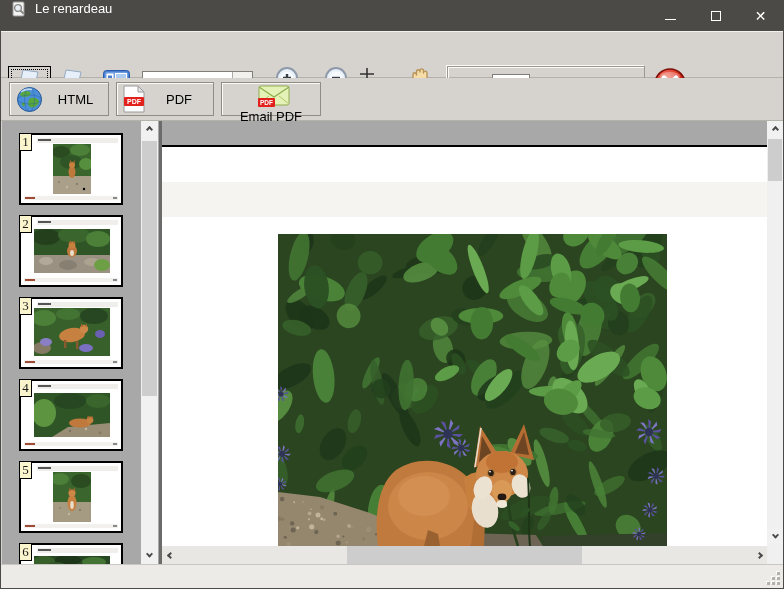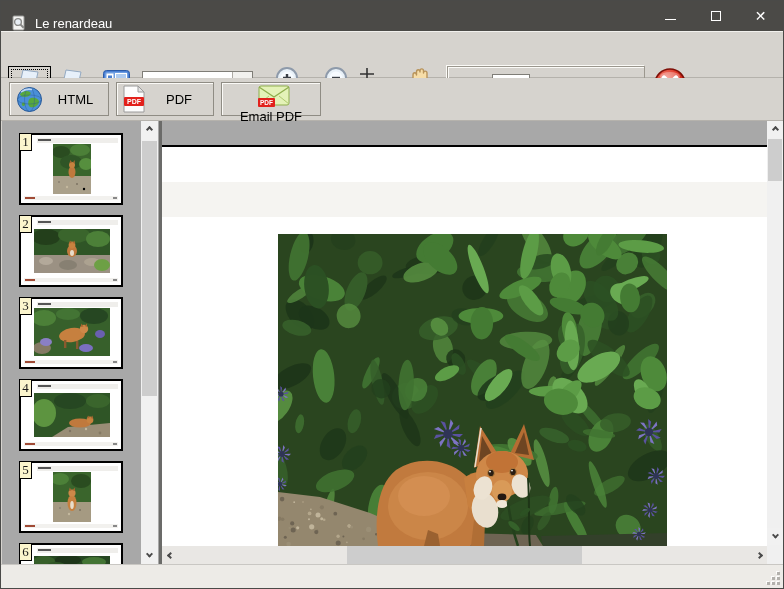--- a/index.html
+++ b/index.html
@@ -2,21 +2,21 @@
 <html style="--chrome: #d6d3ce; --titlebar: #4b4a47; --sidegray: #a8a8a8; --navblue: #7e9ad8; --badge: #fbf5cd; --pdfred: #e2211c; --closered: #cf1c0e;"><head>
 <meta charset="utf-8">
 <style>
   * { margin:0; padding:0; box-sizing:border-box; }
   html,body { width:784px; height:589px; background:#888; font-family:"Liberation Sans", sans-serif; }
   .window { position:relative; width:784px; height:589px; background:var(--chrome,#d6d3ce);
             border:1px solid #4a4a48; overflow:hidden; }
 
   
   .titlebar { position:absolute; left:0; top:0; width:100%; height:30px; background:var(--titlebar,#4b4a47);
-              display:flex; align-items:flex-end; }
+              display:flex; align-items:flex-start; }
   .titlebar .appicon { width:16px; height:16px; margin-left:10px; }
   .titlebar .title { color:#fff; font-size:13px; margin-left:8px; flex:1; }
   .winbtn { width:45px; height:30px; display:flex; align-items:center; justify-content:center; color:#fff; }
   .glyph-min { display:block; width:11px; border-top:1px solid #fff; margin-top:6px; }
   .glyph-max { display:block; width:10px; height:10px; border:1px solid #fff; }
   .glyph-close { font-size:14px; line-height:1; }
 
   
   .toolbar1 { position:absolute; left:0; top:30px; width:100%; height:47px; background:var(--chrome,#d6d3ce);
               box-shadow: inset 0 1px 0 #f2f1ee, inset 0 -1px 0 #b5b2ac; }

